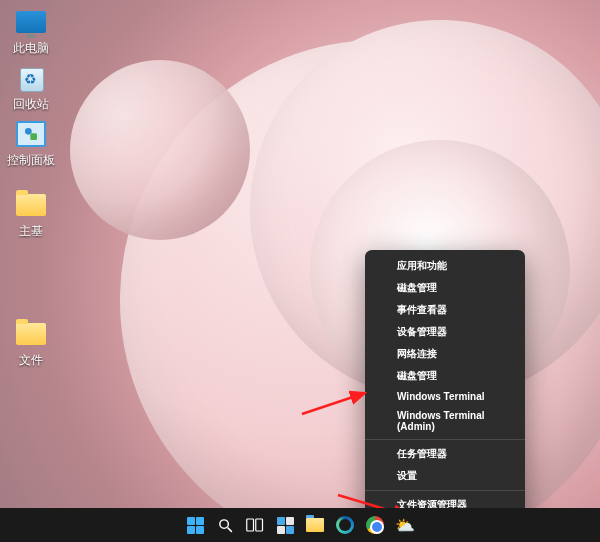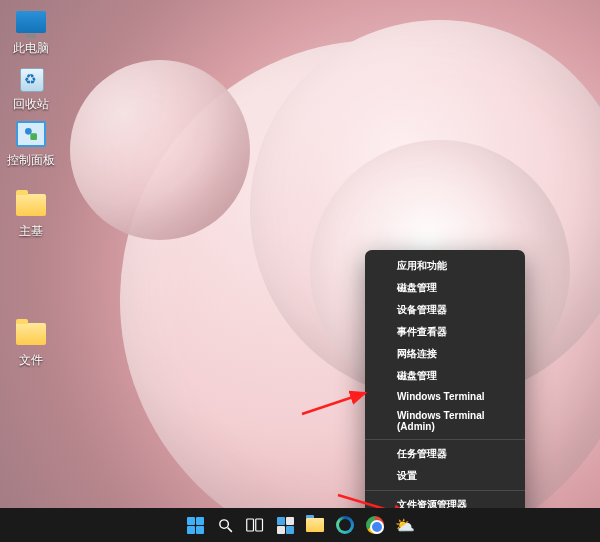--- a/index.html
+++ b/index.html
@@ -117,22 +117,22 @@
   <div class="dicon" style="top:318px">
     <div class="dimg">
         <div class="folder-icon"></div>
       </div>
     <div class="dlbl">文件</div>
   </div>
 
   <div class="ctx-menu" id="ctxmenu">
       <div class="ctx-item">应用和功能</div>
       <div class="ctx-item">磁盘管理</div>
+      <div class="ctx-item">事件查看器</div>
       <div class="ctx-item">设备管理器</div>
-      <div class="ctx-item">事件查看器</div>
       <div class="ctx-item">网络连接</div>
       <div class="ctx-item">磁盘管理</div>
       <div class="ctx-item">Windows Terminal</div>
       <div class="ctx-item">Windows Terminal (Admin)</div>
       <div class="ctx-sep"></div>
       <div class="ctx-item">任务管理器</div>
       <div class="ctx-item">设置</div>
       <div class="ctx-sep"></div>
       <div class="ctx-item">文件资源管理器</div>
       <div class="ctx-item">搜索</div>

